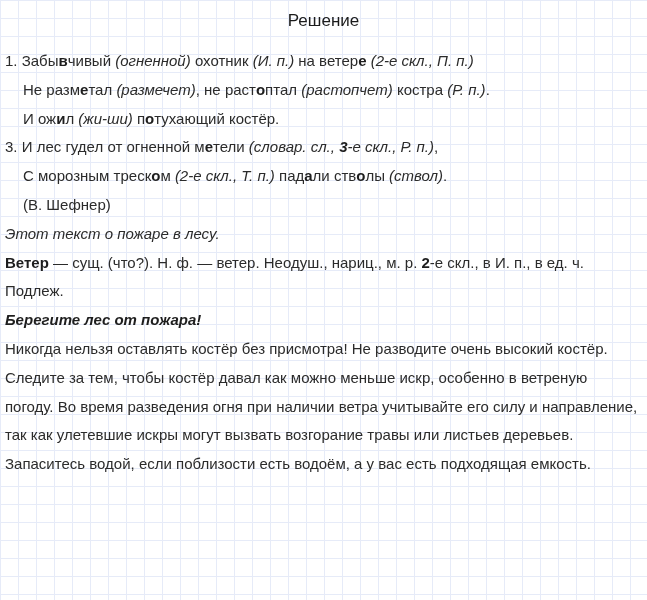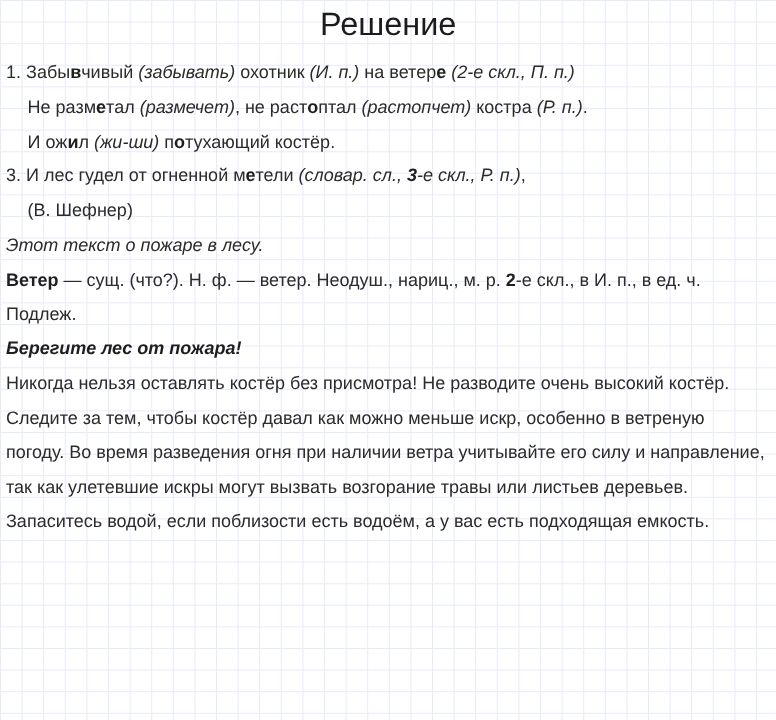--- a/index.html
+++ b/index.html
@@ -13,21 +13,21 @@
     background-color: #ffffff;
     background-image:
       linear-gradient(to right, #e6ebf8 1px, transparent 1px),
       linear-gradient(to bottom, #e6ebf8 1px, transparent 1px);
     background-size: 18px 18px;
     font-family: "Liberation Sans", sans-serif;
     color: #2b2b2b;
   }
   .title {
     text-align: center;
-    font-size: 27px;
+    font-size: 17px;
     line-height: 27px;
     padding-top: 7px;
     color: #1b1b1b;
     font-weight: 400;
   }
   .content {
     padding: 13px 8px 0 5px;
     font-size: 15px;
     line-height: 28.8px;
   }
@@ -37,22 +37,23 @@
   .ind1 { padding-left: 18px; }
   .b  { font-weight: 700; color: #1e1e1e; }
   .i  { font-style: italic; }
 </style>
 </head>
 <body>
 
 <div class="title">Решение</div>
 
 <div class="content">
-    <div class="line"><span>1. Забы</span><span class="b">в</span><span>чивый </span><span class="i">(забывать)</span><span> охотник </span><span class="i">(И. п.)</span><span> на ветер</span><span class="b">е</span><span> </span><span class="i">(2-е скл., П. п.)</span></div>
+    <div class="line"><span>1. Забы</span><span class="b">в</span><span>чивый </span><span class="i">(огненной)</span><span> охотник </span><span class="i">(И. п.)</span><span> на ветер</span><span class="b">е</span><span> </span><span class="i">(2-е скл., П. п.)</span></div>
     <div class="line ind1"><span>Не разм</span><span class="b">е</span><span>тал </span><span class="i">(размечет)</span><span>, не раст</span><span class="b">о</span><span>птал </span><span class="i">(растопчет)</span><span> костра </span><span class="i">(Р. п.)</span><span>.</span></div>
     <div class="line ind1"><span>И ож</span><span class="b">и</span><span>л </span><span class="i">(жи-ши)</span><span> п</span><span class="b">о</span><span>тухающий костёр.</span></div>
     <div class="line"><span>3. И лес гудел от огненной м</span><span class="b">е</span><span>тели </span><span class="i">(словар. сл., </span><span class="b i">3</span><span class="i">-е скл., Р. п.)</span><span>,</span></div>
+    <div class="line ind1"><span>С морозным треск</span><span class="b">о</span><span>м </span><span class="i">(2-е скл., Т. п.)</span><span> пад</span><span class="b">а</span><span>ли ств</span><span class="b">о</span><span>лы </span><span class="i">(ствол)</span><span>.</span></div>
     <div class="line ind1"><span>(В. Шефнер)</span></div>
     <div class="line"><span class="i">Этот текст о пожаре в лесу.</span></div>
     <div class="para"><span class="b">Ветер</span><span> — сущ. (что?). Н. ф. — ветер. Неодуш., нариц., м. р. </span><span class="b">2</span><span>-е скл., в И. п., в ед. ч. Подлеж.</span></div>
     <div class="line"><span class="b i">Берегите лес от пожара!</span></div>
     <div class="para"><span>Никогда нельзя оставлять костёр без присмотра! Не разводите очень высокий костёр. Следите за тем, чтобы костёр давал как можно меньше искр, особенно в ветреную погоду. Во время разведения огня при наличии ветра учитывайте его силу и направление, так как улетевшие искры могут вызвать возгорание травы или листьев деревьев. Запаситесь водой, если поблизости есть водоём, а у вас есть подходящая емкость.</span></div>
   </div>
 
 </body></html>

